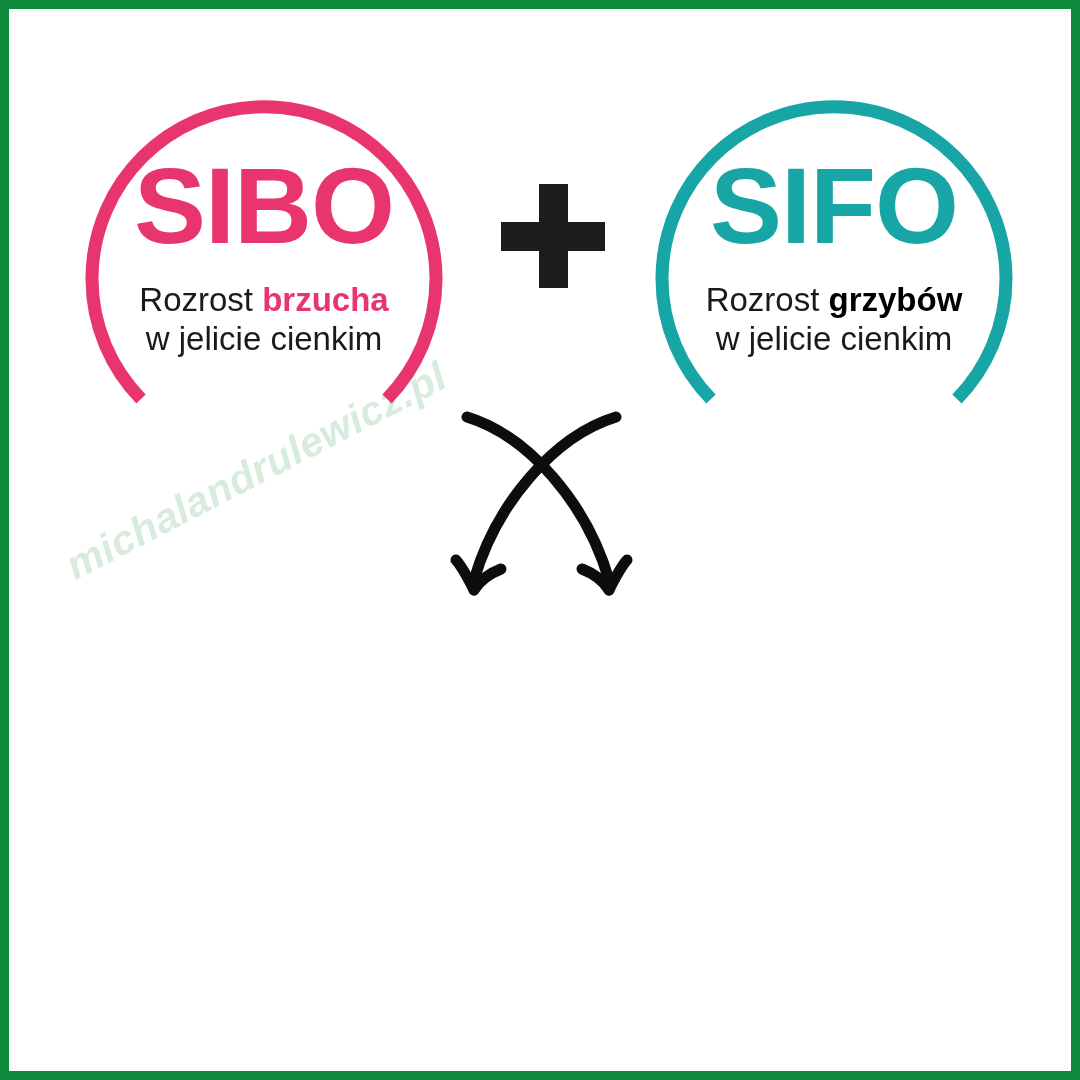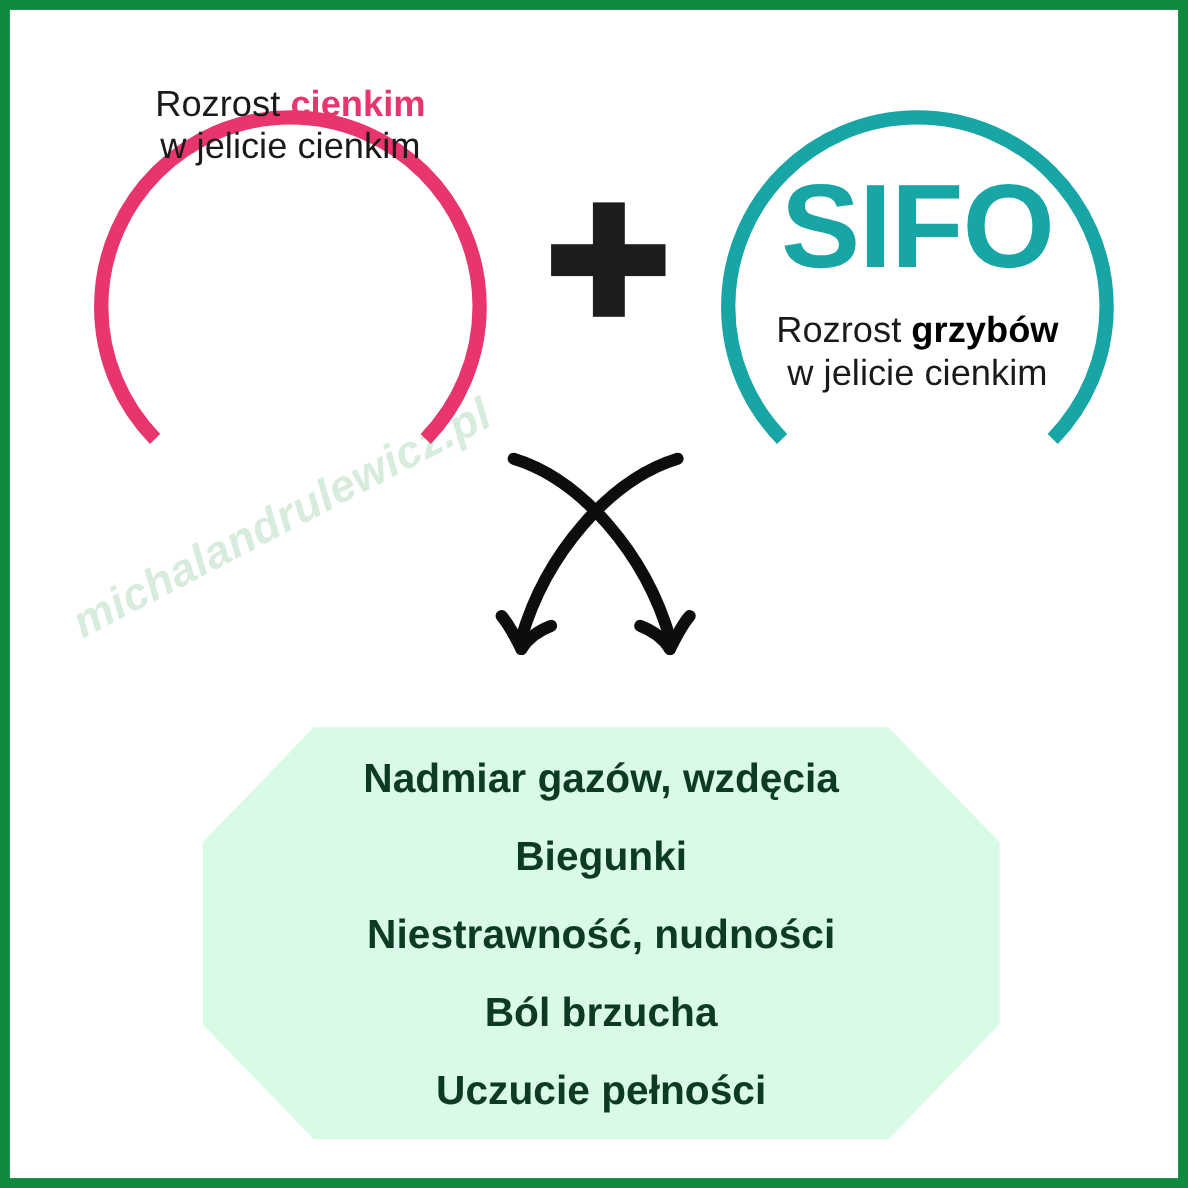--- a/index.html
+++ b/index.html
@@ -169,22 +169,23 @@
 <div id="infographic">
 
   <div id="watermark">michalandrulewicz.pl</div>
 
   <div class="badge" id="badge-sibo">
     <svg class="badge-arc" viewBox="0 0 400 350">
       <path d="M 77 345
                A 172 172 0 1 1 323 345" fill="none" stroke="#e8356d" stroke-width="13" stroke-linecap="butt"></path>
     </svg>
     <div class="badge-inner">
+      <div class="badge-acronym" id="acr-sibo">SIBO</div>
       <div class="badge-line1">
-        <span>Rozrost </span><span class="hl" id="hl-sibo">cienkim</span>
+        <span>Rozrost </span><span class="hl" id="hl-sibo">brzucha</span>
       </div>
       <div class="badge-line2">w jelicie cienkim</div>
     </div>
   </div>
 
   <div id="plus-sign">
     <div class="bar bar-h"></div>
     <div class="bar bar-v"></div>
   </div>
 
@@ -208,21 +209,14 @@
       <path d="M 48 23 C 110 42 168 110 190 186"></path>
       <path d="M 163 175 C 176 180 184 186 190 196"></path>
       <path d="M 190 196 C 196 184 201 174 208 166"></path>
 
       <path d="M 197 23 C 135 42 77 110 55 186"></path>
       <path d="M 82 175 C 69 180 61 186 55 196"></path>
       <path d="M 55 196 C 49 184 44 174 37 166"></path>
     </g>
   </svg>
 
-  <div id="symptoms-box">
-    <div class="symptom">Nadmiar gazów, wzdęcia</div>
-    <div class="symptom">Biegunki</div>
-    <div class="symptom">Niestrawność, nudności</div>
-    <div class="symptom">Ból brzucha</div>
-    <div class="symptom">Uczucie pełności</div>
-  </div>
 
 </div>
 
 </body></html>

